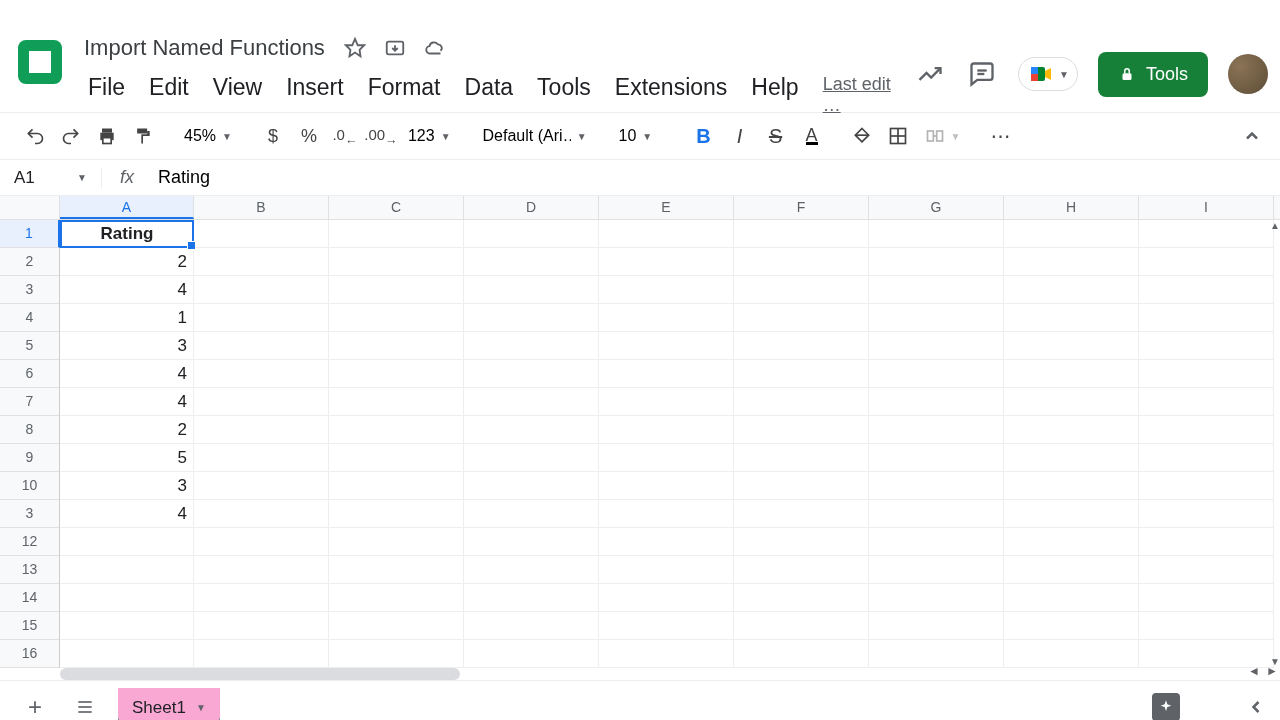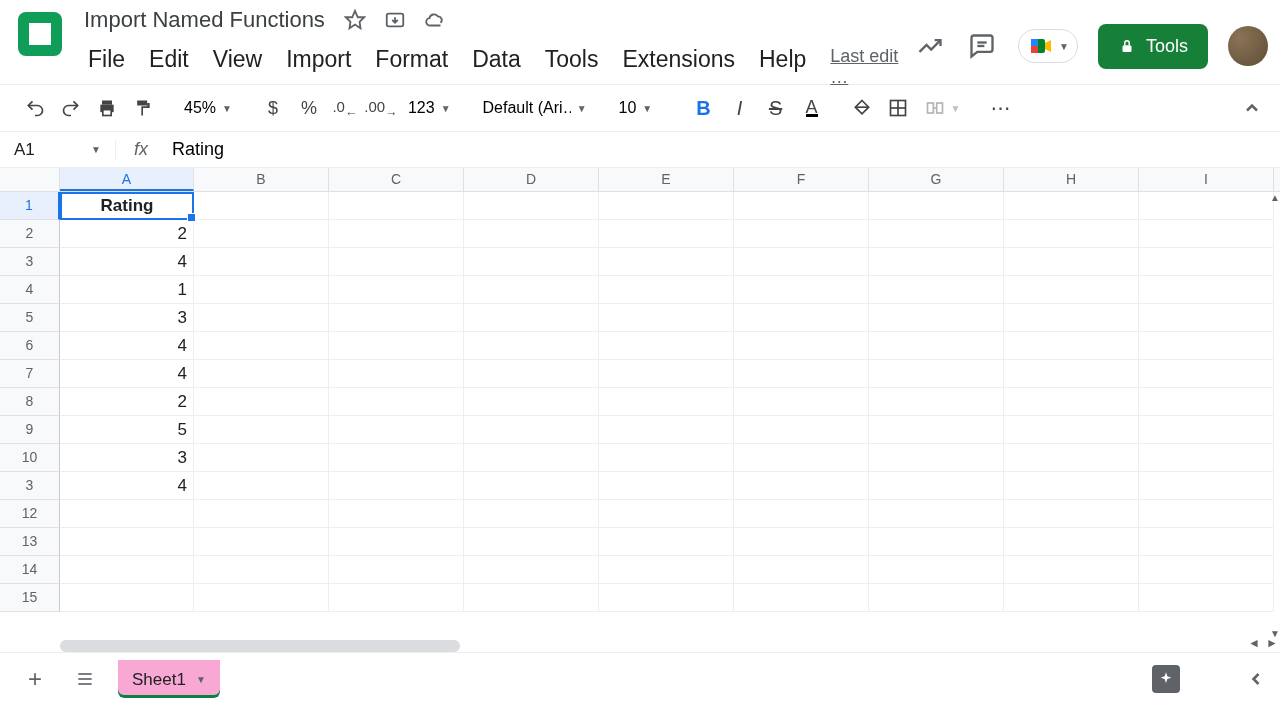--- a/index.html
+++ b/index.html
@@ -1,19 +1,19 @@
 <!DOCTYPE html>
 <html><head>
 <meta charset="utf-8">
 <style>
 * { margin: 0; padding: 0; box-sizing: border-box; font-family: Arial, sans-serif; }
 body { background: #fff; overflow: hidden; width: 1280px; height: 720px; }
 
 
-.header { height: 84px; display: flex; padding: 0 12px 0 12px; }
+.header { height: 84px; display: flex; padding: 0 12px 0 12px; margin-top: 28px; }
 .logo-box { width: 44px; height: 44px; background: #0f9d58; border-radius: 8px; margin: 12px 16px 0 6px; display: flex; align-items: center; justify-content: center; position: relative; }
 .logo-box::after { content: ''; position: absolute; width: 22px; height: 22px; background: #fff; }
 .logo-grid { position: absolute; width: 22px; height: 22px; background: linear-gradient(#0f9d58 0 0) 50% 0/1.5px 100% no-repeat, linear-gradient(#0f9d58 0 0) 0 50%/100% 1.5px no-repeat, #fff; }
 .header-main { flex: 1; }
 .title-row { display: flex; align-items: center; height: 40px; gap: 12px; }
 .doc-title { font-size: 22px; color: #3c4043; padding: 2px 6px; }
 .title-icons { display: flex; gap: 16px; color: #5f6368; }
 .title-icons span { width: 24px; height: 24px; display: flex; align-items: center; justify-content: center; cursor: pointer; }
 .menu-bar { display: flex; gap: 4px; margin-top: 2px; }
 .menu-item { font-size: 23px; color: #202124; padding: 4px 10px; cursor: pointer; border-radius: 4px; }
@@ -29,21 +29,21 @@
 .tb-btn { min-width: 34px; height: 34px; display: flex; align-items: center; justify-content: center; cursor: pointer; border-radius: 4px; color: #444; font-size: 16px; }
 .tb-sep { width: 12px; }
 .tb-dd { display: flex; align-items: center; gap: 6px; padding: 0 8px; cursor: pointer; height:34px;}
 .tb-bold { font-weight: 700; color: #1a73e8; font-size: 20px; }
 .tb-italic { font-style: italic; font-size: 20px; }
 .tb-strike { text-decoration: line-through; font-size: 20px; }
 .chevron-collapse { margin-left: auto; cursor:pointer; }
 
 
 .formula-bar { height: 36px; display: flex; align-items: center; border-bottom: 1px solid #eee; }
-.name-box { width: 116px; padding: 0 14px; font-size: 17px; color: #202124; border-right: 1px solid #eee; display:flex; align-items:center; justify-content:space-between;}
+.name-box { width: 102px; padding: 0 14px; font-size: 17px; color: #202124; border-right: 1px solid #eee; display:flex; align-items:center; justify-content:space-between;}
 .fx-label { width: 50px; text-align: center; font-style: italic; color: #5f6368; font-size: 18px; }
 .formula-input { flex: 1; font-size: 18px; padding: 0 6px; }
 
 
 .grid { position: relative; height: 484px; overflow: hidden; }
 .col-headers { display: flex; height: 24px; background: #f8f9fa; border-bottom: 1px solid #e0e0e0; position: sticky; top: 0; }
 .corner { width: 60px; border-right: 1px solid #e0e0e0; background: #f8f9fa; }
 .col-header { border-right: 1px solid #e0e0e0; text-align: center; font-size: 14px; color: #5f6368; line-height: 23px; }
 .row { display: flex; height: 28px; }
 .row-header { width: 60px; border-right: 1px solid #ccc; border-bottom: 1px solid #e0e0e0; text-align: center; font-size: 14px; color: #5f6368; line-height: 27px; background: #f8f9fa; }
@@ -103,21 +103,21 @@
           <svg width="22" height="22" viewBox="0 0 24 24" fill="none" stroke="#5f6368" stroke-width="2">
               <path d="M18 15a4 4 0 0 0-3-7 5 5 0 0 0-9 2 4 4 0 0 0 1 8h11"></path>
             </svg>
         </span>
       </div>
     </div>
     <div class="menu-bar">
       <span class="menu-item">File</span>
       <span class="menu-item">Edit</span>
       <span class="menu-item">View</span>
-      <span class="menu-item">Import</span>
+      <span class="menu-item">Insert</span>
       <span class="menu-item">Format</span>
       <span class="menu-item">Data</span>
       <span class="menu-item">Tools</span>
       <span class="menu-item">Extensions</span>
       <span class="menu-item">Help</span>
       <span class="last-edit">Last edit …</span>
     </div>
   </div>
   <div class="header-right">
     <span class="header-icon">
@@ -441,20 +441,32 @@
         <div class="cell col-A"></div>
         <div class="cell col-B"></div>
         <div class="cell col-C"></div>
         <div class="cell col-D"></div>
         <div class="cell col-E"></div>
         <div class="cell col-F"></div>
         <div class="cell col-G"></div>
         <div class="cell col-H"></div>
         <div class="cell col-I"></div>
       </div>
+      <div class="row">
+        <div class="row-header">16</div>
+        <div class="cell col-A"></div>
+        <div class="cell col-B"></div>
+        <div class="cell col-C"></div>
+        <div class="cell col-D"></div>
+        <div class="cell col-E"></div>
+        <div class="cell col-F"></div>
+        <div class="cell col-G"></div>
+        <div class="cell col-H"></div>
+        <div class="cell col-I"></div>
+      </div>
     </div>
   <div class="hscroll"></div>
   <div class="hscroll-nav">
     <span>◄</span>
     <span>►</span>
   </div>
   <div class="scroll-track">
     <div class="scroll-arrow">▲</div>
     <div style="flex:1"></div>
     <div class="scroll-arrow" style="position:absolute;bottom:0;">▼</div>

